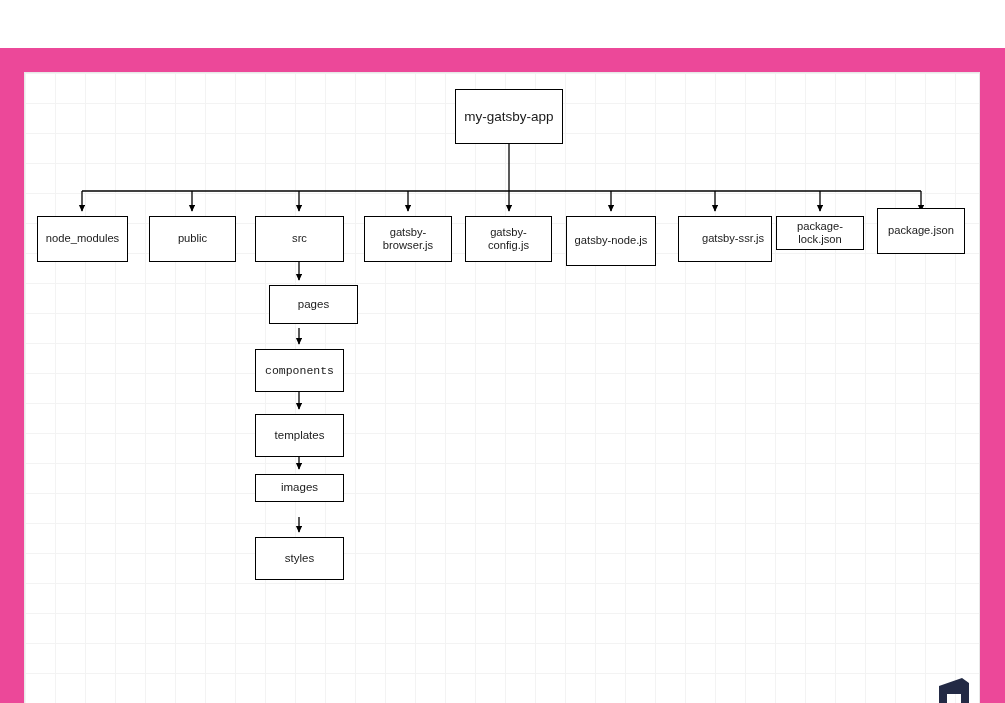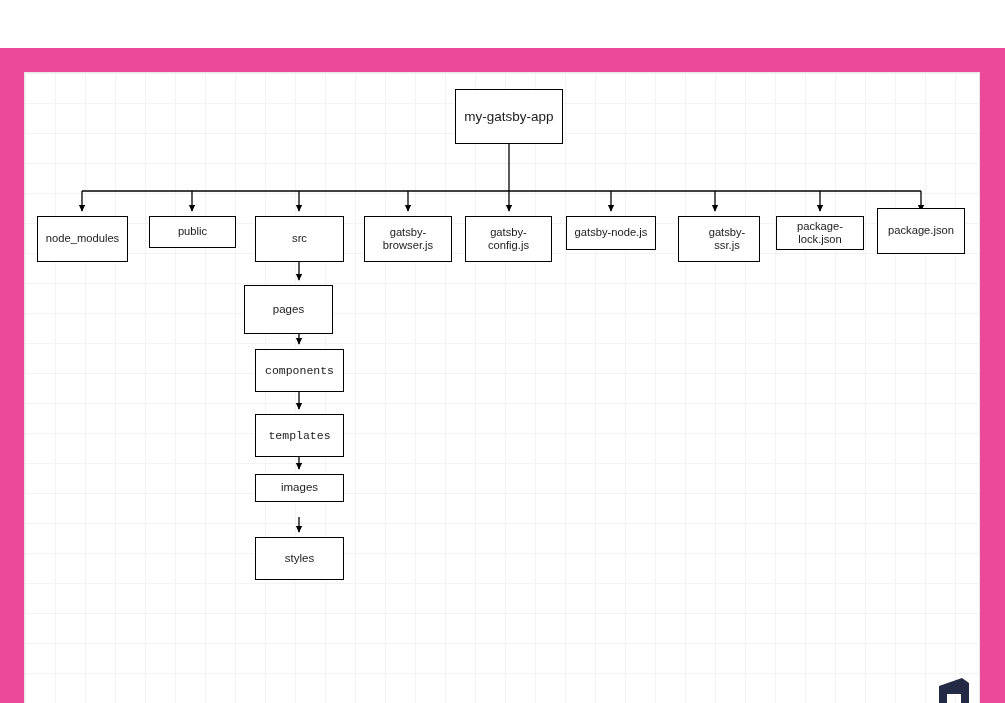--- a/index.html
+++ b/index.html
@@ -161,55 +161,55 @@
     </g>
   </svg>
 
   <div class="node root" style="left:455px; top:41px; width:108px; height:55px;">
     <span class="node-label">my-gatsby-app</span>
   </div>
 
   <div class="node child" style="left:37px; top:168px; width:91px; height:46px;">
     <span class="node-label">node_modules</span>
   </div>
-  <div class="node child" style="left:149px; top:168px; width:87px; height:32px;">
+  <div class="node child" style="left:149px; top:168px; width:87px; height:46px;">
     <span class="node-label">public</span>
   </div>
   <div class="node child" style="left:255px; top:168px; width:89px; height:46px;">
     <span class="node-label">src</span>
   </div>
   <div class="node child" style="left:364px; top:168px; width:88px; height:46px;">
     <span class="node-label">gatsby-
 browser.js</span>
   </div>
   <div class="node child" style="left:465px; top:168px; width:87px; height:46px;">
     <span class="node-label">gatsby-
 config.js</span>
   </div>
-  <div class="node child" style="left:566px; top:168px; width:90px; height:34px;">
+  <div class="node child" style="left:566px; top:168px; width:90px; height:50px;">
     <span class="node-label">gatsby-node.js</span>
   </div>
-  <div class="node child" style="left:678px; top:168px; width:82px; height:46px;padding-left:20px;">
+  <div class="node child" style="left:678px; top:168px; width:94px; height:46px;padding-left:20px;">
     <span class="node-label">gatsby-ssr.js</span>
   </div>
   <div class="node child" style="left:776px; top:168px; width:88px; height:34px;">
     <span class="node-label">package-
 lock.json</span>
   </div>
   <div class="node child" style="left:877px; top:160px; width:88px; height:46px;">
     <span class="node-label">package.json</span>
   </div>
 
-  <div class="node chain" style="left:244px; top:237px; width:89px; height:49px;">
+  <div class="node chain" style="left:269px; top:237px; width:89px; height:39px;">
     <span class="node-label">pages</span>
   </div>
   <div class="node chain" style="left:255px; top:301px; width:89px; height:43px;font-family:Liberation Mono, monospace;">
     <span class="node-label">components</span>
   </div>
-  <div class="node chain" style="left:255px; top:366px; width:89px; height:43px;font-family:Liberation Mono, monospace;">
+  <div class="node chain" style="left:255px; top:366px; width:89px; height:43px;">
     <span class="node-label">templates</span>
   </div>
   <div class="node chain" style="left:255px; top:426px; width:89px; height:28px;">
     <span class="node-label">images</span>
   </div>
   <div class="node chain" style="left:255px; top:489px; width:89px; height:43px;">
     <span class="node-label">styles</span>
   </div>
 
   <svg id="logo" viewBox="0 0 32 42" xmlns="http://www.w3.org/2000/svg">

